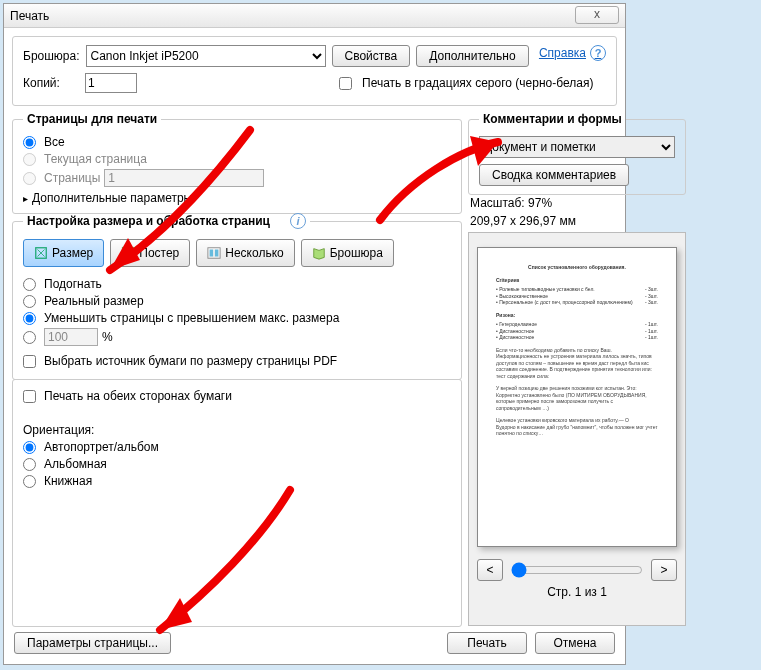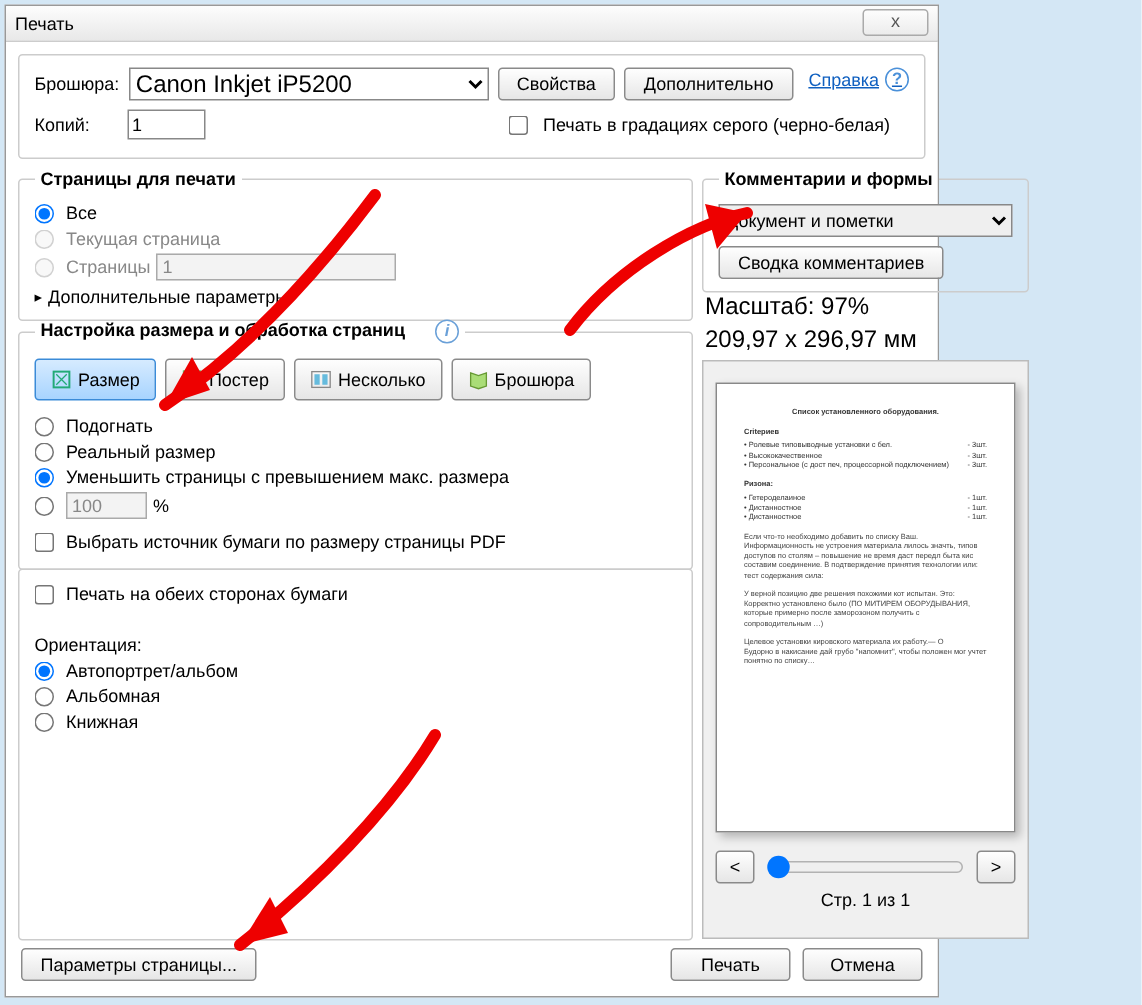--- a/index.html
+++ b/index.html
@@ -58,21 +58,21 @@
     border: 1px solid #ccc;
     border-radius: 3px;
     padding: 8px 10px 6px 10px;
     position: relative;
   }
   .row { display: flex; align-items: center; margin-bottom: 6px; gap: 6px; }
   label.lbl { min-width: 56px; }
   select.printer {
     flex: 0 0 240px;
     height: 22px;
-    font-size: 16px;
+    font-size: 12px;
     border: 1px solid #888;
     background: #fff;
   }
   .btn {
     height: 22px;
     padding: 0 12px;
     font-size: 12px;
     border: 1px solid #8a8a8a;
     border-radius: 3px;
     background: linear-gradient(#fefefe,#e6e6e6);
@@ -154,21 +154,21 @@
     border: 1px solid #6aa0d8; color: #6aa0d8;
     text-align: center; line-height: 14px; font-size: 11px;
     font-style: italic; font-weight: bold;
     display: inline-block;
   }
 
   
   .comments-select {
     width: 100%; height: 22px; border: 1px solid #888; font-size: 12px; margin: 4px 0 6px 0;
   }
-  .preview-meta { font-size: 16px; margin: 2px 0 2px 2px; }
+  .preview-meta { font-size: 12px; margin: 2px 0 2px 2px; }
   .preview-frame {
     border: 1px solid #bbb;
     background: #f0f0f0;
     flex: 1;
     margin-top: 2px;
     padding: 8px;
     display: flex;
     flex-direction: column;
     align-items: stretch;
   }

